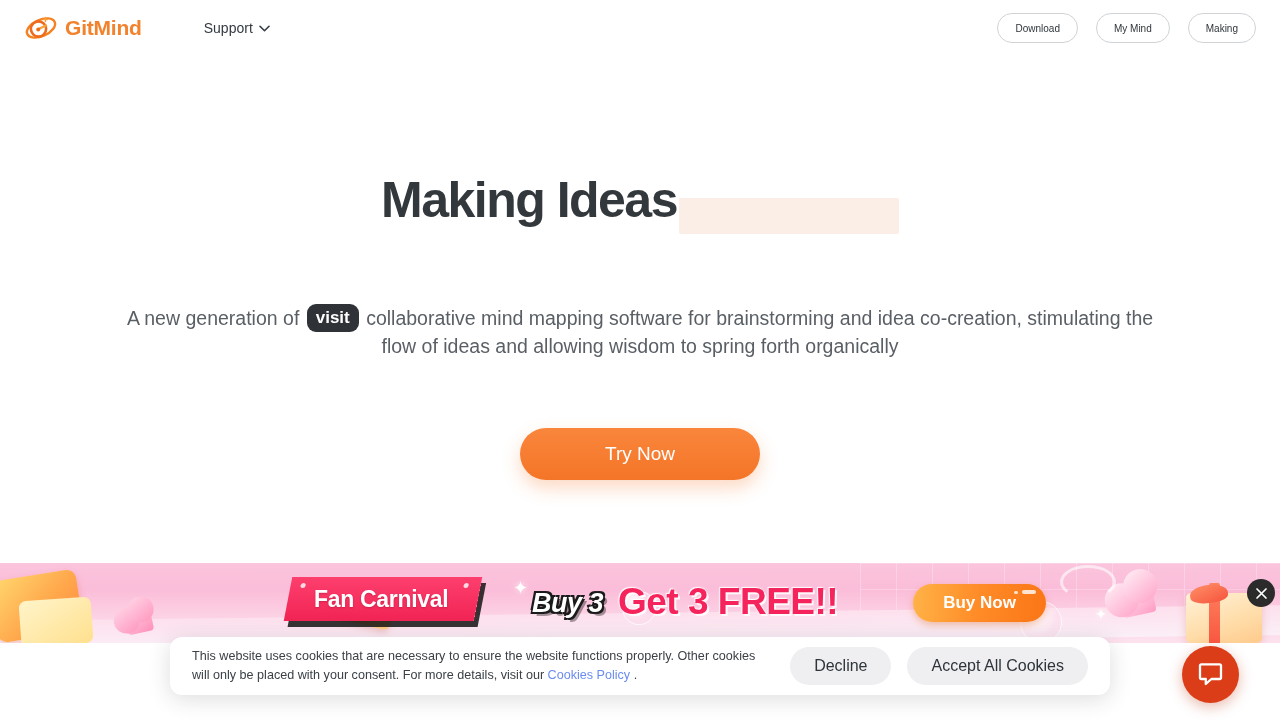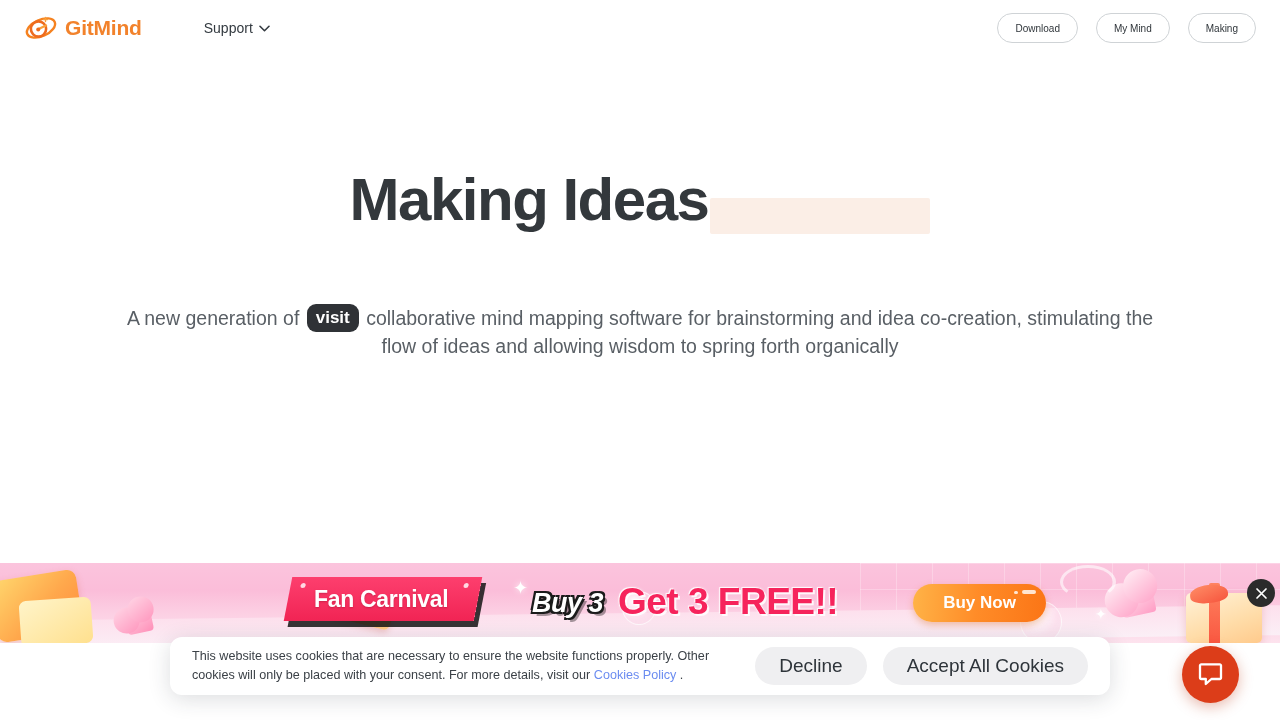--- a/index.html
+++ b/index.html
@@ -96,21 +96,21 @@
   
   .hero {
     position: absolute; top: 56px; left: 0; width: 1280px; height: 507px;
     background: #fff;
   }
   .headline-row {
     position: absolute; top: 110px; left: 0; width: 1280px;
     display: flex; align-items: center; justify-content: center;
   }
   .headline {
-    font-size: 60px; font-weight: bold; color: #33383c;
+    font-size: 50px; font-weight: bold; color: #33383c;
     letter-spacing: -1.5px; line-height: 1;
   }
   .headline-blank {
     width: 220px; height: 36px; margin-left: 2px; margin-top: 32px;
     background: #fbeee6; border-radius: 2px;
   }
   .subtitle {
     position: absolute; top: 248px; left: 50%; transform: translateX(-50%);
     width: 1030px; text-align: center;
     font-size: 19.5px; line-height: 28px; color: #595f65;
@@ -294,21 +294,21 @@
     display: flex; align-items: center;
     padding: 0 22px; z-index: 55;
   }
   .cookie-text {
     width: 618px; font-size: 12.6px; line-height: 19px; color: #3b4147;
   }
   .cookie-link { color: #6b8cf0; cursor: pointer; }
   .cookie-actions { display: flex; align-items: center; gap: 16px; margin-left: 24px; }
   .cookie-btn {
     height: 38px; padding: 0 24px; border: none; border-radius: 19px;
-    background: #efeff1; color: #2e343a; font-size: 19px;
+    background: #efeff1; color: #2e343a; font-size: 16px;
     font-family: "Liberation Sans", sans-serif; cursor: pointer;
     white-space: nowrap;
   }
 
   
   .chat-fab {
     position: absolute; left: 1182px; top: 646px;
     width: 57px; height: 57px; border-radius: 50%;
     background: #dc3d19;
     display: flex; align-items: center; justify-content: center;
@@ -360,20 +360,23 @@
 
     <div class="headline-row">
       <h1 class="headline">Making Ideas</h1>
       <span class="headline-blank"></span>
     </div>
 
     <p class="subtitle">
       <span>A new generation of </span><span class="free-badge">visit</span><span> collaborative mind mapping software for brainstorming and idea co-creation, stimulating the flow of ideas and allowing wisdom to spring forth organically</span>
     </p>
 
+    <div class="cta-wrap">
+      <button class="cta-btn">Try Now</button>
+    </div>
   </div>
 
   <div class="banner">
     <span class="banner-grid"></span>
     <span class="banner-shelf"></span>
     <span class="b-card"></span>
     <span class="b-card2"></span>
     <span class="b-heart"></span>
     <span class="b-heart b-heart2"></span>
     <span class="b-env"></span>

